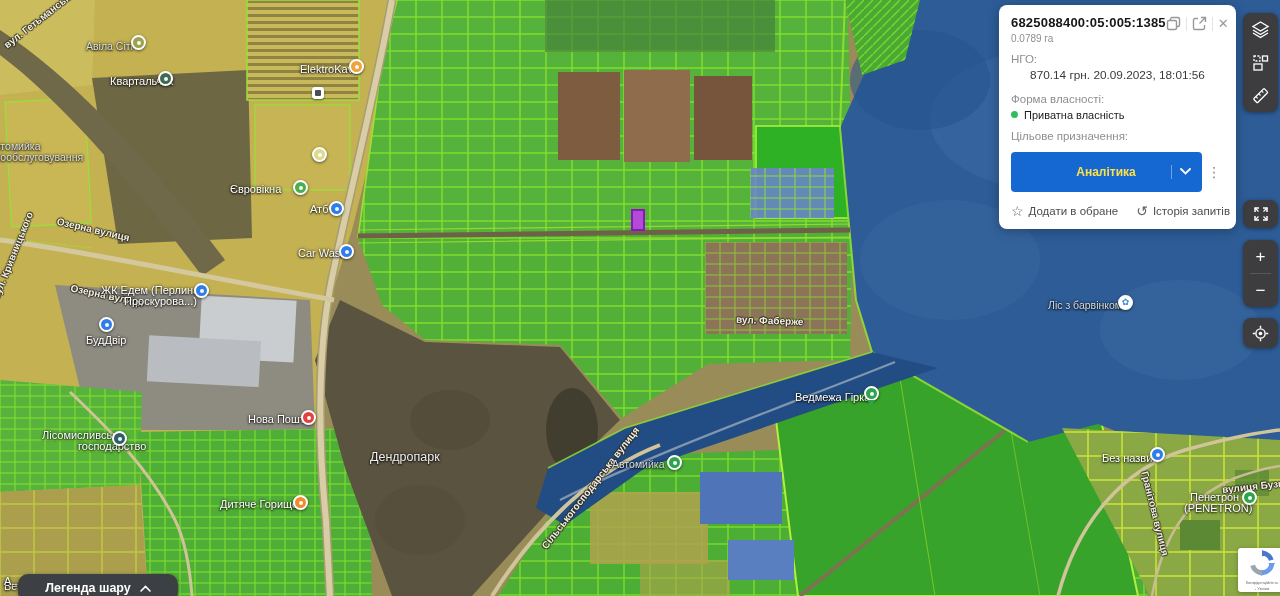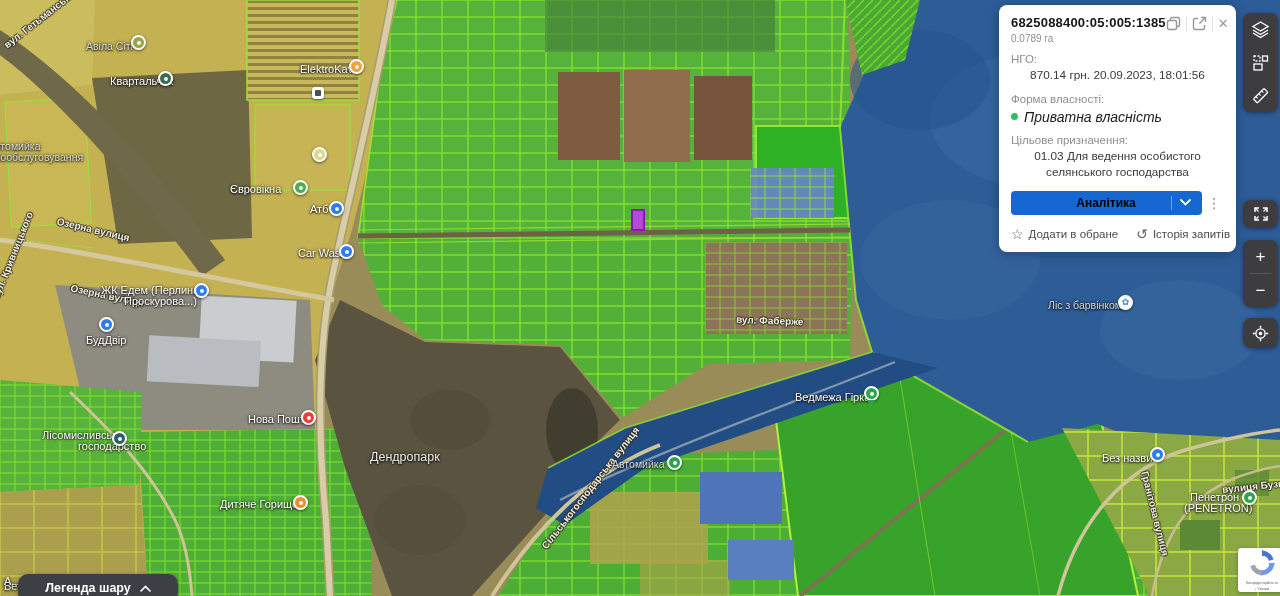--- a/index.html
+++ b/index.html
@@ -36,24 +36,24 @@
   .p-head{display:flex;align-items:flex-start;}
   .p-title{font-size:13px;font-weight:bold;color:#17171a;letter-spacing:.2px;flex:1;}
   .p-hicons{display:flex;align-items:center;color:#97979c;margin-top:1px;}
   .p-hicons .sep{width:1px;height:14px;background:#e4e4e8;margin:0 5px;}
   .hicon{width:15px;height:15px;cursor:pointer;display:block;}
   .p-area{font-size:10px;color:#8e8e93;margin-top:2px;}
   .p-lab{font-size:11.5px;color:#8e8e93;margin-top:9px;}
   .p-val{font-size:11.8px;color:#3a3a3c;margin-top:3px;line-height:1.35;text-align:center;}
   .p-own{display:flex;align-items:center;margin-top:4px;}
   .dot{width:7px;height:7px;border-radius:50%;margin-right:6px;}
-  .p-ownv{font-size:14px;color:#1c1c1e;font-style:italic;}
+  .p-ownv{font-size:11px;color:#1c1c1e;}
   .p-btnrow{display:flex;align-items:center;margin-top:10px;}
-  .analytics{flex:1;height:24px;background:#1567d2;border-radius:4px;display:flex;align-items:center;
-    color:#000000;cursor:pointer;border:none;padding:4px;}
+  .analytics{flex:1;height:40px;background:#1567d2;border-radius:4px;display:flex;align-items:center;
+    color:#fde047;cursor:pointer;border:none;padding:4px;}
   .analytics .albl{flex:1;text-align:center;font-size:12px;font-weight:bold;padding-left:26px;}
   .analytics .adiv{width:1px;height:14px;background:rgba(255,255,255,.4);}
   .analytics .achev{width:26px;display:flex;align-items:center;justify-content:center;}
   .kebab{width:20px;text-align:center;color:#86868b;font-size:14px;line-height:14px;cursor:pointer;
     letter-spacing:0;margin-left:2px;}
   .p-foot{display:flex;align-items:center;margin-top:11px;}
   .p-act{display:flex;align-items:center;color:#4c4c50;font-size:11.5px;cursor:pointer;white-space:nowrap;}
   .p-act .ic{font-size:14px;margin-right:5px;color:#5f6368;line-height:14px;}
   .p-fsep{width:1px;height:16px;background:#e4e4e8;margin:0 9px;}
 
@@ -260,21 +260,20 @@
   <div class="p-lab">НГО:</div>
   <div class="p-val">870.14 грн. 20.09.2023, 18:01:56</div>
 
   <div class="p-lab">Форма власності:</div>
   <div class="p-own">
     <span class="dot" style="background:#2dbe60;"></span>
     <span class="p-ownv">Приватна власність</span>
   </div>
 
   <div class="p-lab">Цільове призначення:</div>
-  <div class="p-val">01.03 Для ведення особистого селянського господарства</div>
 
   <div class="p-btnrow">
     <button class="analytics">
       <span class="albl">Аналітика</span>
       <span class="adiv"></span>
       <span class="achev">
         <svg width="11" height="7" viewBox="0 0 11 7">
             <polyline points="1,1 5.5,5.5 10,1" fill="none" stroke="#fff" stroke-width="1.8" stroke-linecap="round"></polyline>
           </svg>
       </span>

